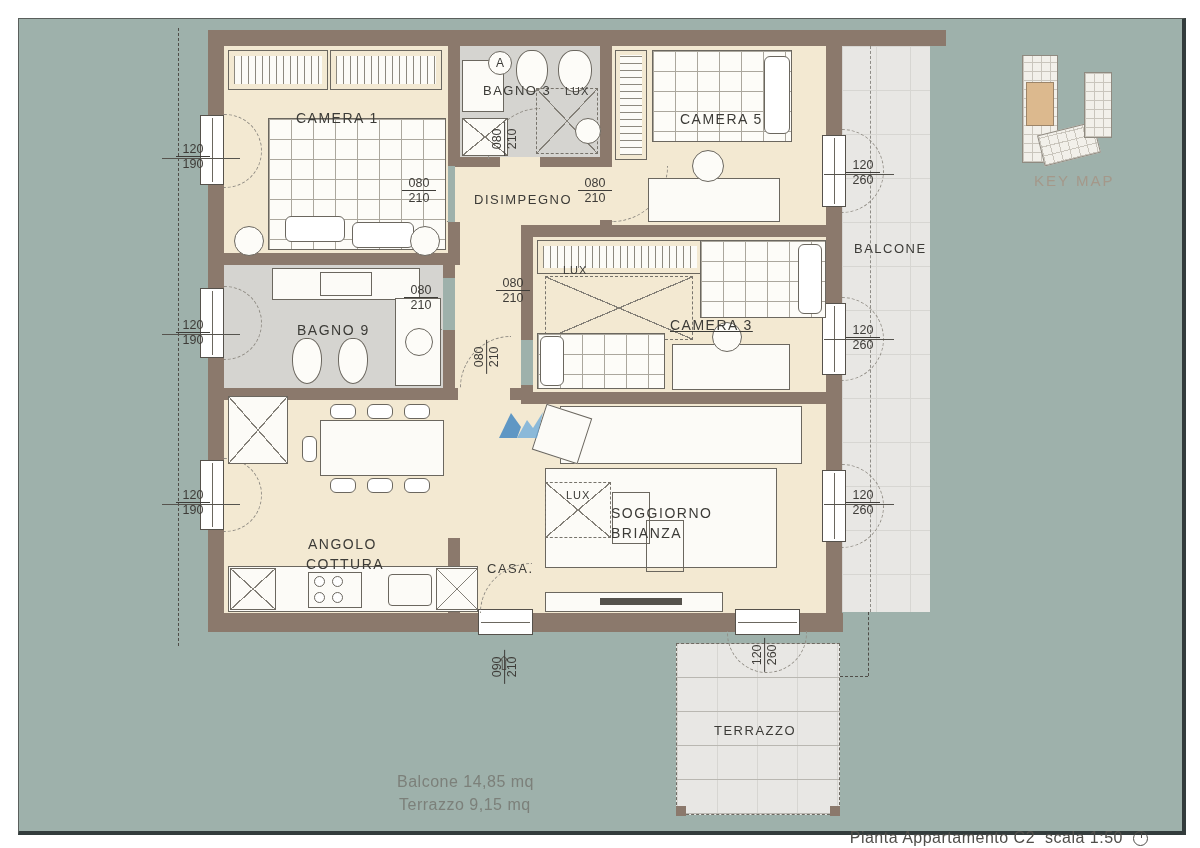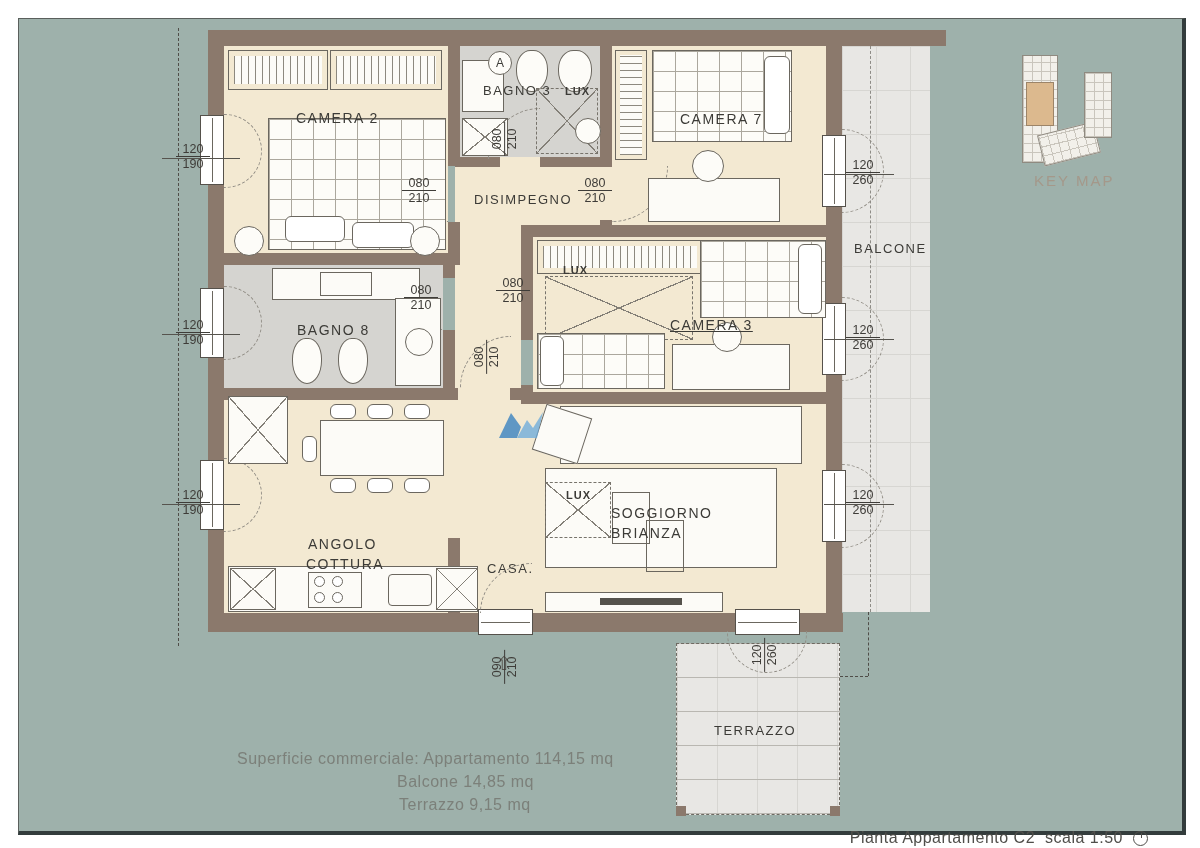--- a/index.html
+++ b/index.html
@@ -43,21 +43,21 @@
   .win.h::after{top:50%;left:2px;right:2px;height:1px;}
   .arc{position:absolute;border:1px dashed #908c84;box-sizing:border-box;background:transparent;}
   .arc.tl{border-right:none;border-bottom:none;border-radius:100% 0 0 0;}
   .arc.bl{border-right:none;border-top:none;border-radius:0 0 0 100%;}
   .arc.br{border-left:none;border-top:none;border-radius:0 0 100% 0;}
   .harc{position:absolute;border:1px dashed #908c84;border-left:none;box-sizing:border-box;
         border-radius:0 84px 84px 0;}
   .varc{position:absolute;border:1px dashed #908c84;border-top:none;box-sizing:border-box;
         border-radius:0 0 80px 80px;}
   .lbl{position:absolute;font-size:14px;color:#3c3b37;letter-spacing:1.5px;white-space:nowrap;}
-  .lbl.small{font-size:11px;letter-spacing:1px;font-weight:bold;}
+  .lbl.small{font-size:11px;letter-spacing:1px;}
   .dim{position:absolute;width:34px;font-size:12.5px;line-height:1.15;color:#3e3c38;text-align:center;}
   .dim span{display:block;}
   .dim .t{border-bottom:1px solid #3e3c38;}
   .dim.rot{transform:rotate(-90deg);transform-origin:center;}
   .hline{position:absolute;height:1px;background:#56544e;}
   .dashv{position:absolute;width:0;border-left:1px dashed #4f4d48;}
   .dashh{position:absolute;height:0;border-top:1px dashed #4f4d48;}
   .burner{position:absolute;width:11px;height:11px;border:1px solid #6b675f;border-radius:50%;background:#fff;box-sizing:border-box;}
   .marker{display:flex;align-items:center;justify-content:center;font-size:12px;color:#3c3b37;}
   .watermark{position:absolute;display:flex;align-items:center;gap:8px;opacity:.75;}
@@ -209,28 +209,28 @@
 
   <div class="furn" style="left:560px;top:406px;width:242px;height:58px;"></div>
   <div class="furn" style="left:538px;top:410px;width:48px;height:48px;transform:rotate(18deg);"></div>
   <div class="outline" style="left:545px;top:468px;width:232px;height:100px;background:#fcfbf7;"></div>
   <div class="dashedbox x" style="left:545px;top:482px;width:66px;height:56px;"></div>
   <div class="outline" style="left:612px;top:492px;width:38px;height:52px;"></div>
   <div class="outline" style="left:646px;top:520px;width:38px;height:52px;"></div>
   <div class="furn" style="left:545px;top:592px;width:178px;height:20px;"></div>
   <div class="tvline" style="left:600px;top:598px;width:82px;height:7px;"></div>
 
-  <div class="lbl" style="left:296px;top:110px;">CAMERA 2</div>
+  <div class="lbl" style="left:296px;top:110px;">CAMERA 1</div>
   <div class="lbl" style="left:483px;top:83px;font-size:13px;">BAGNO 3</div>
   <div class="lbl small" style="left:565px;top:85px;">LUX</div>
-  <div class="lbl" style="left:680px;top:111px;">CAMERA 7</div>
+  <div class="lbl" style="left:680px;top:111px;">CAMERA 5</div>
   <div class="lbl" style="left:474px;top:192px;font-size:13px;">DISIMPEGNO</div>
   <div class="lbl small" style="left:563px;top:264px;">LUX</div>
   <div class="lbl" style="left:670px;top:317px;text-decoration:underline;">CAMERA 3</div>
-  <div class="lbl" style="left:297px;top:322px;">BAGNO 8</div>
+  <div class="lbl" style="left:297px;top:322px;">BAGNO 9</div>
   <div class="lbl" style="left:308px;top:536px;">ANGOLO</div>
   <div class="lbl" style="left:306px;top:556px;">COTTURA</div>
   <div class="lbl small" style="left:566px;top:489px;">LUX</div>
   <div class="lbl" style="left:611px;top:505px;">SOGGIORNO</div>
   <div class="lbl" style="left:611px;top:525px;">BRIANZA</div>
   <div class="lbl" style="left:487px;top:561px;font-size:13px;">CASA.</div>
   <div class="lbl" style="left:854px;top:241px;font-size:13px;">BALCONE</div>
   <div class="lbl" style="left:714px;top:723px;font-size:13px;">TERRAZZO</div>
   <div class="lbl" style="left:496px;top:652px;font-size:19px;color:#55534d;letter-spacing:0;">⇧</div>
 
@@ -304,21 +304,20 @@
       <polygon points="20,30 30,12 36,20 46,4 40,30" fill="#69aadc"></polygon>
     </svg>
   </div>
 
   <div class="km" style="left:1022px;top:55px;width:36px;height:108px;"></div>
   <div class="km" style="left:1040px;top:128px;width:58px;height:32px;transform:rotate(-14deg);"></div>
   <div class="km" style="left:1084px;top:72px;width:28px;height:66px;"></div>
   <div class="km-hi" style="left:1026px;top:82px;width:28px;height:44px;"></div>
   <div class="keymap-label" style="left:1034px;top:172px;">KEY MAP</div>
 
-  <div class="summary" style="left:237px;top:750px;">Superficie commerciale: Appartamento 114,15 mq</div>
   <div class="summary" style="left:397px;top:773px;">Balcone 14,85 mq</div>
   <div class="summary" style="left:399px;top:796px;">Terrazzo 9,15 mq</div>
 
   <div class="titleblock">
     <span>Pianta Appartamento C2</span>
     <span>scala 1:50</span>
     <span class="clockicon"></span>
   </div>
 </div>
 

